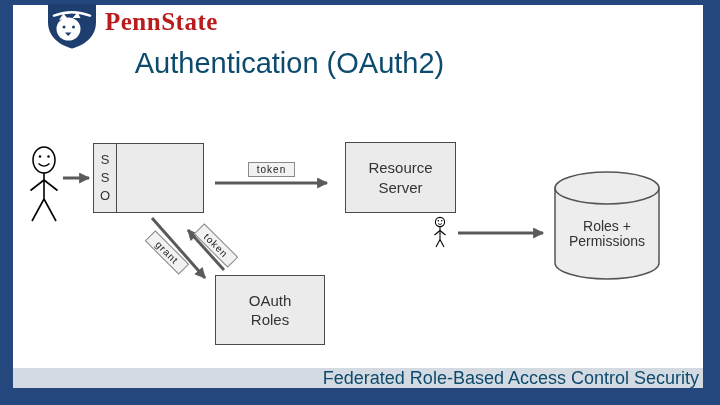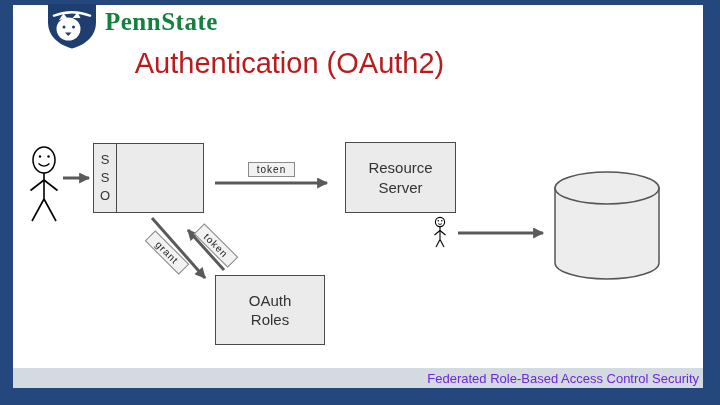--- a/index.html
+++ b/index.html
@@ -12,25 +12,25 @@
   .frame-top{left:0;top:0;width:720px;height:5px;}
   .frame-left{left:0;top:0;width:13px;height:405px;}
   .frame-right{left:703px;top:0;width:17px;height:405px;}
   .frame-bottom{left:0;top:388px;width:720px;height:17px;}
 
   
   .logo-shield{position:absolute;left:47px;top:3px;width:50px;height:46px;}
   .wordmark{
     position:absolute;left:105px;top:6px;height:34px;line-height:32px;
     font-family:"Liberation Serif",serif;font-weight:bold;font-size:25px;
-    color:#15803d;letter-spacing:0.5px;
+    color:#b91c1c;letter-spacing:0.5px;
   }
   .title{
     position:absolute;left:0;top:47px;width:579px;text-align:center;
-    font-size:29px;font-weight:400;color:#b91c1c;margin:0;
+    font-size:29px;font-weight:400;color:#0c4a6e;margin:0;
   }
 
   
   .box{
     position:absolute;background:#EBEBEB;border:1px solid #4A4A4A;
     color:#333;font-size:15px;box-sizing:content-box;
   }
   .client-box{left:93px;top:143px;width:109px;height:68px;display:flex;}
   .sso-col{
     width:22px;border-right:1px solid #4A4A4A;display:flex;flex-direction:column;
@@ -56,21 +56,21 @@
     position:absolute;left:552px;top:219px;width:110px;text-align:center;
     font-size:14px;line-height:15px;color:#333;white-space:pre-line;
   }
 
   
   .footer-band{
     position:absolute;left:13px;top:368px;width:690px;height:20px;
     background:#D4DAE1;display:flex;align-items:center;justify-content:flex-end;
     padding-right:4px;box-sizing:border-box;
   }
-  .footer-text{font-size:13px;color:#6d28d9;}
+  .footer-text{font-size:18px;color:#0c4a6e;}
 
   .overlay{position:absolute;left:0;top:0;width:720px;height:405px;}
 </style>
 </head>
 <body>
 
 <div class="slide">
 
   <div class="frame frame-top"></div>
   <div class="frame frame-left"></div>
@@ -146,18 +146,20 @@
   <div class="box center-box rs-box">Resource
 Server</div>
 
   <div class="box center-box oauth-box">OAuth
 Roles</div>
 
   <div class="tag tag-token-h">token</div>
   <div class="tag tag-grant">grant</div>
   <div class="tag tag-token-d">token</div>
 
+  <div class="roles-label">Roles +
+Permissions</div>
 
   <div class="footer-band">
     <span class="footer-text">Federated Role-Based Access Control Security</span>
   </div>
 
 </div>
 
 </body></html>

